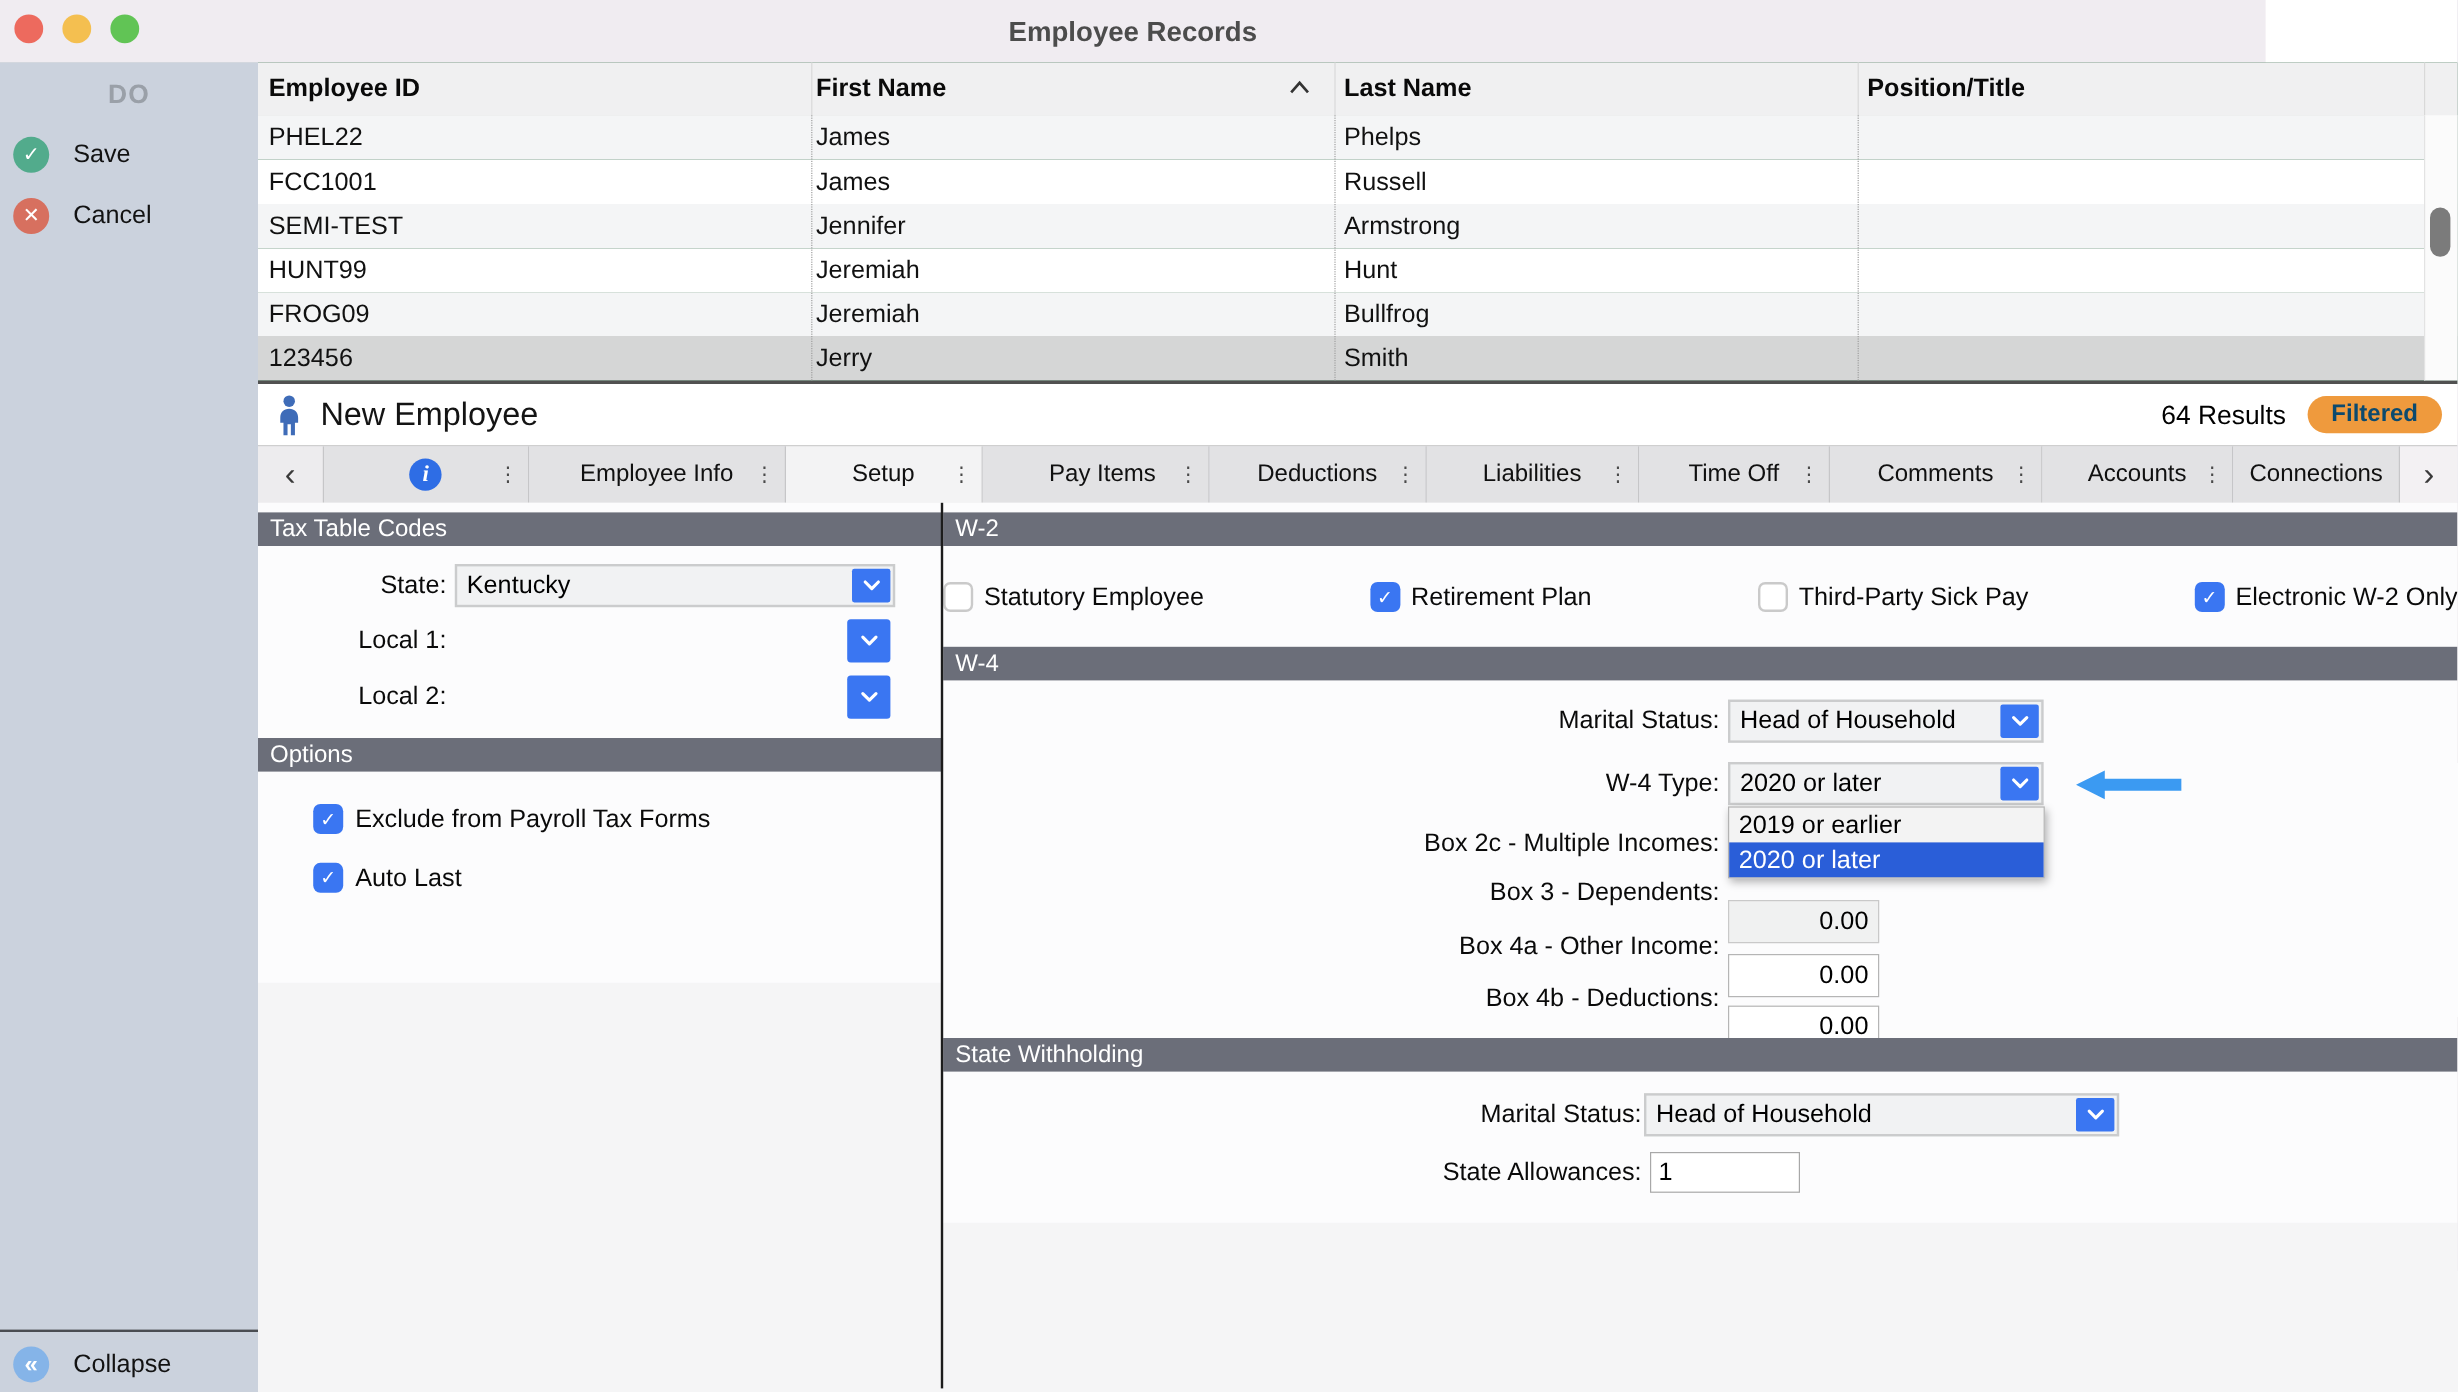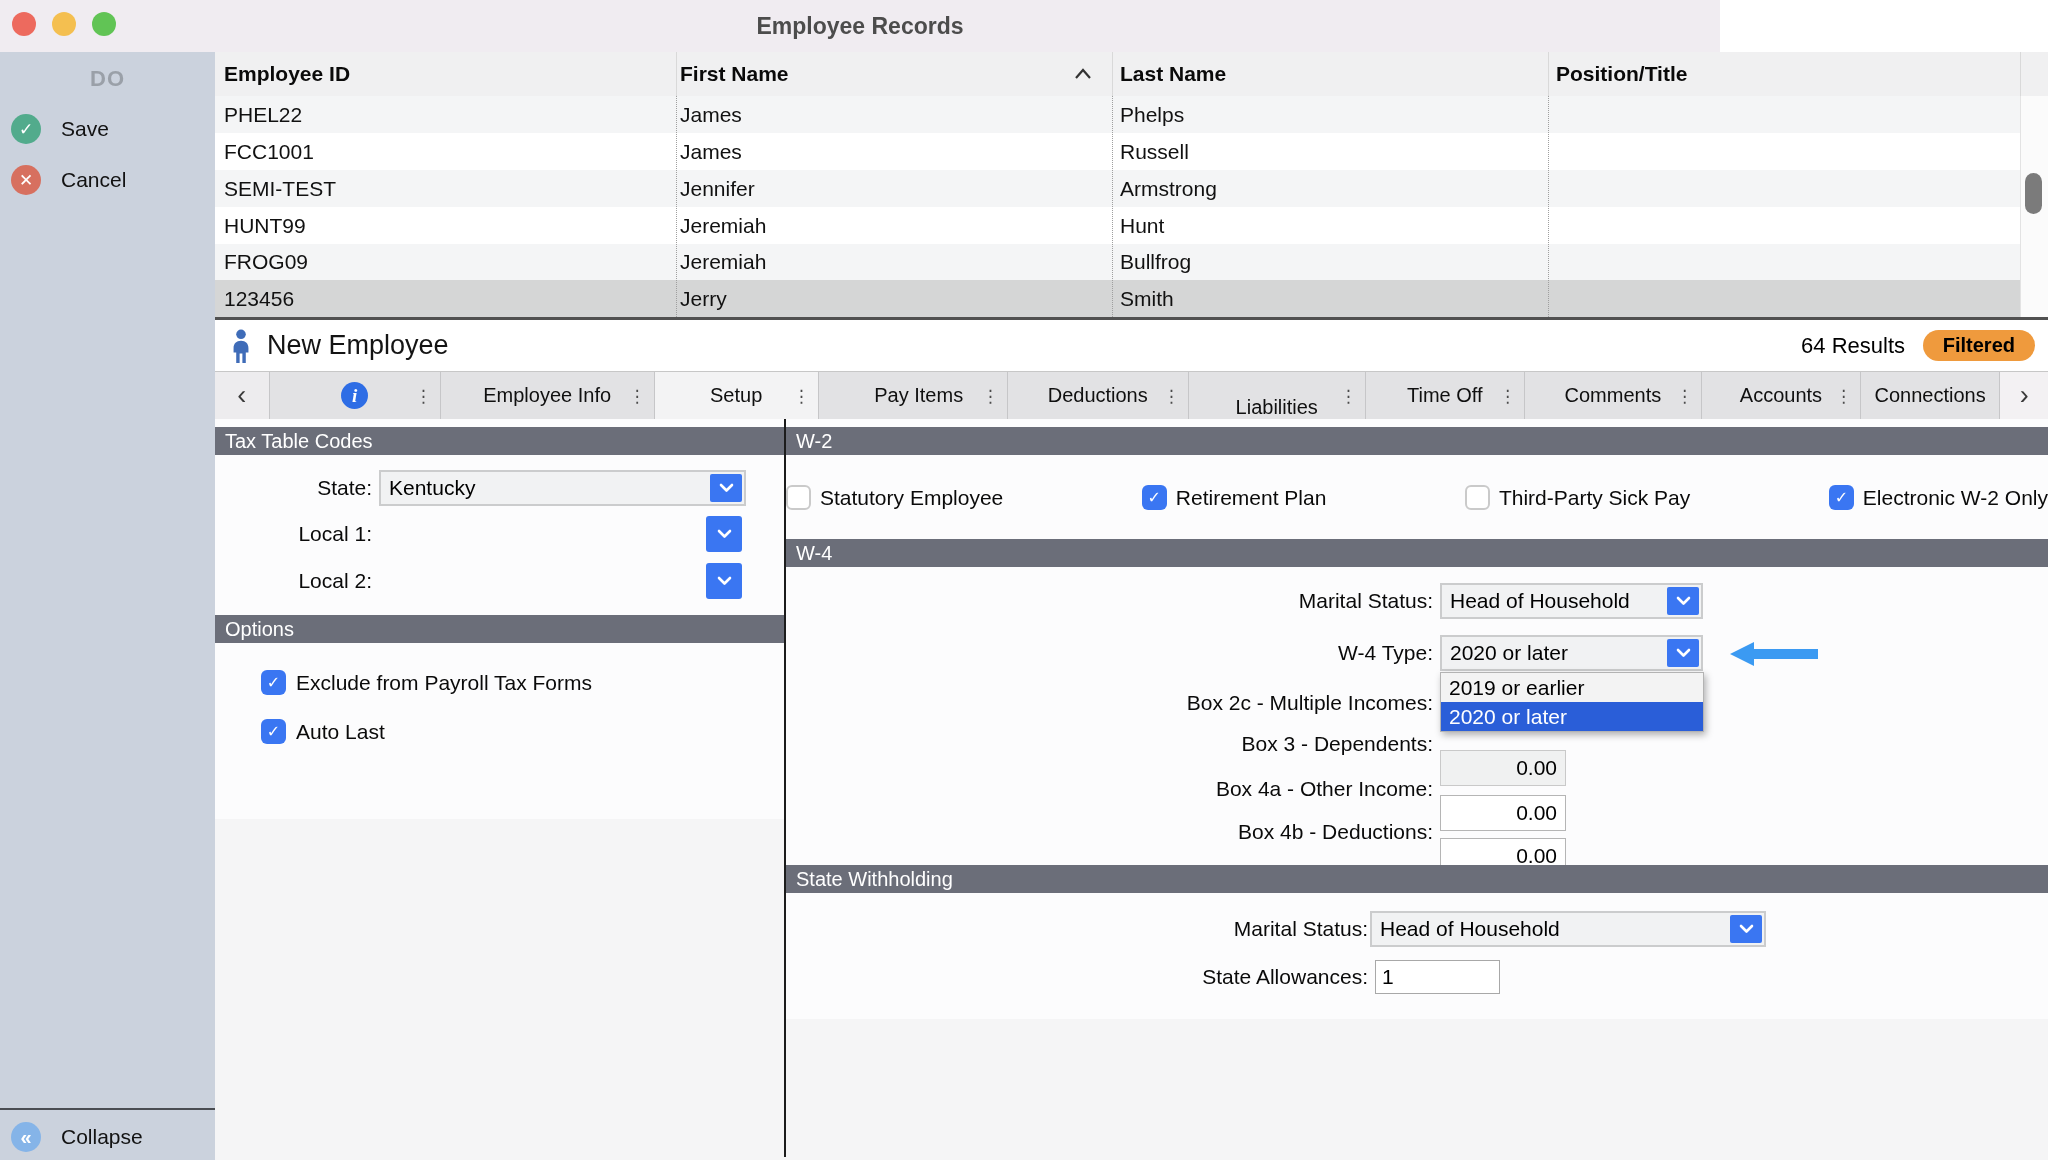--- a/index.html
+++ b/index.html
@@ -1,21 +1,21 @@
 <!DOCTYPE html>
 <html><head>
 <meta charset="utf-8">
 <style>
   html,body{margin:0;padding:0;background:#e8e4ea;}
   .win{position:relative;width:2048px;height:1160px;background:#fff;overflow:hidden;
        font-family:"Liberation Sans","DejaVu Sans",sans-serif;color:#111;}
   .abs{position:absolute;}
 
   
-  .titlebar{position:absolute;left:0;top:0;width:1720px;height:52px;background:#f0ecf1;border-bottom:1px solid #d6d2d6;}
+  .titlebar{position:absolute;left:0;top:0;width:1888px;height:52px;background:#f0ecf1;border-bottom:1px solid #d6d2d6;}
   .tl{position:absolute;top:12px;width:24px;height:24px;border-radius:50%;}
   .wtitle{position:absolute;left:0;right:0;top:0;height:52px;line-height:52px;text-align:center;
           font-weight:bold;font-size:23px;color:#4c4c4c;}
 
   
   .sidebar{position:absolute;left:0;top:52px;width:215px;height:1108px;background:#cbd2dd;border-right:1px solid #bac1cd;}
   .do{position:absolute;left:0;right:0;top:14px;text-align:center;font-weight:bold;font-size:22px;color:#9aa0a8;letter-spacing:1px;}
   .sideicon{position:absolute;left:11px;width:30px;height:30px;border-radius:50%;color:#fff;
             display:flex;align-items:center;justify-content:center;font-size:17px;font-weight:bold;}
   .sidelabel{position:absolute;left:61px;height:30px;line-height:30px;font-size:21px;color:#121212;}
@@ -33,21 +33,21 @@
   .vdot{position:absolute;top:44px;bottom:0;width:0;border-left:1px dotted #9f9f9f;}
   .sgutter{position:absolute;left:1805px;top:44px;width:28px;height:221px;background:#fbfbfb;border-left:1px solid #e3e3e3;}
   .sthumb{position:absolute;left:1810px;top:121px;width:17px;height:41px;border-radius:9px;background:#7b7b7b;}
   .sortcaret{position:absolute;left:858px;top:14px;}
 
   
   .recbar{position:absolute;left:215px;top:320px;width:1833px;height:51px;background:#fff;}
   .rectitle{position:absolute;left:52px;top:0;height:51px;line-height:51px;font-size:27px;color:#141414;}
   .results{position:absolute;right:143px;top:0;height:51px;line-height:51px;font-size:22px;color:#000;}
   .badge{position:absolute;right:13px;top:10px;height:31px;line-height:31px;padding:0 20px;border-radius:16px;
-         background:#ef9a3d;color:#000000;font-weight:bold;font-size:20px;}
+         background:#ef9a3d;color:#0c4a6e;font-weight:bold;font-size:20px;}
 
   
   .tabbar{position:absolute;left:215px;top:371px;width:1833px;height:48px;background:#e9e9eb;border-top:1px solid #c7c7c7;
           display:flex;box-sizing:border-box;}
   .tab{position:relative;height:100%;border-right:1px solid #c6c6c8;display:flex;align-items:center;justify-content:center;
        font-size:20px;color:#101010;background:#e2e2e4;box-sizing:border-box;}
   .tab.nav{background:#edecee;font-size:27px;color:#3a3a3a;}
   .tab.active{background:#f3f3f4;}
   .dots{position:absolute;right:8px;top:50%;transform:translateY(-50%);color:#4a4a4a;font-size:17px;}
   .infoicon{width:27px;height:27px;border-radius:50%;background:#2e6de5;color:#fff;
@@ -209,21 +209,21 @@
       <span class="dots">⋮</span>
     </div>
     <div class="tab" style="width:190px;padding-left:12px;">
       <span>Pay Items</span>
       <span class="dots">⋮</span>
     </div>
     <div class="tab" style="width:182px;">
       <span>Deductions</span>
       <span class="dots">⋮</span>
     </div>
-    <div class="tab" style="width:178px;align-items:flex-end;">
+    <div class="tab" style="width:178px;">
       <span>Liabilities</span>
       <span class="dots">⋮</span>
     </div>
     <div class="tab" style="width:160px;">
       <span>Time Off</span>
       <span class="dots">⋮</span>
     </div>
     <div class="tab" style="width:178px;">
       <span>Comments</span>
       <span class="dots">⋮</span>

